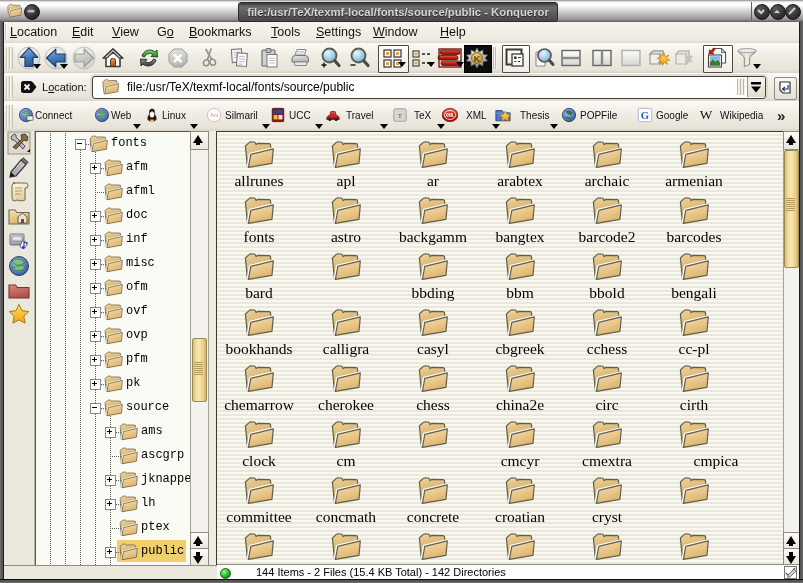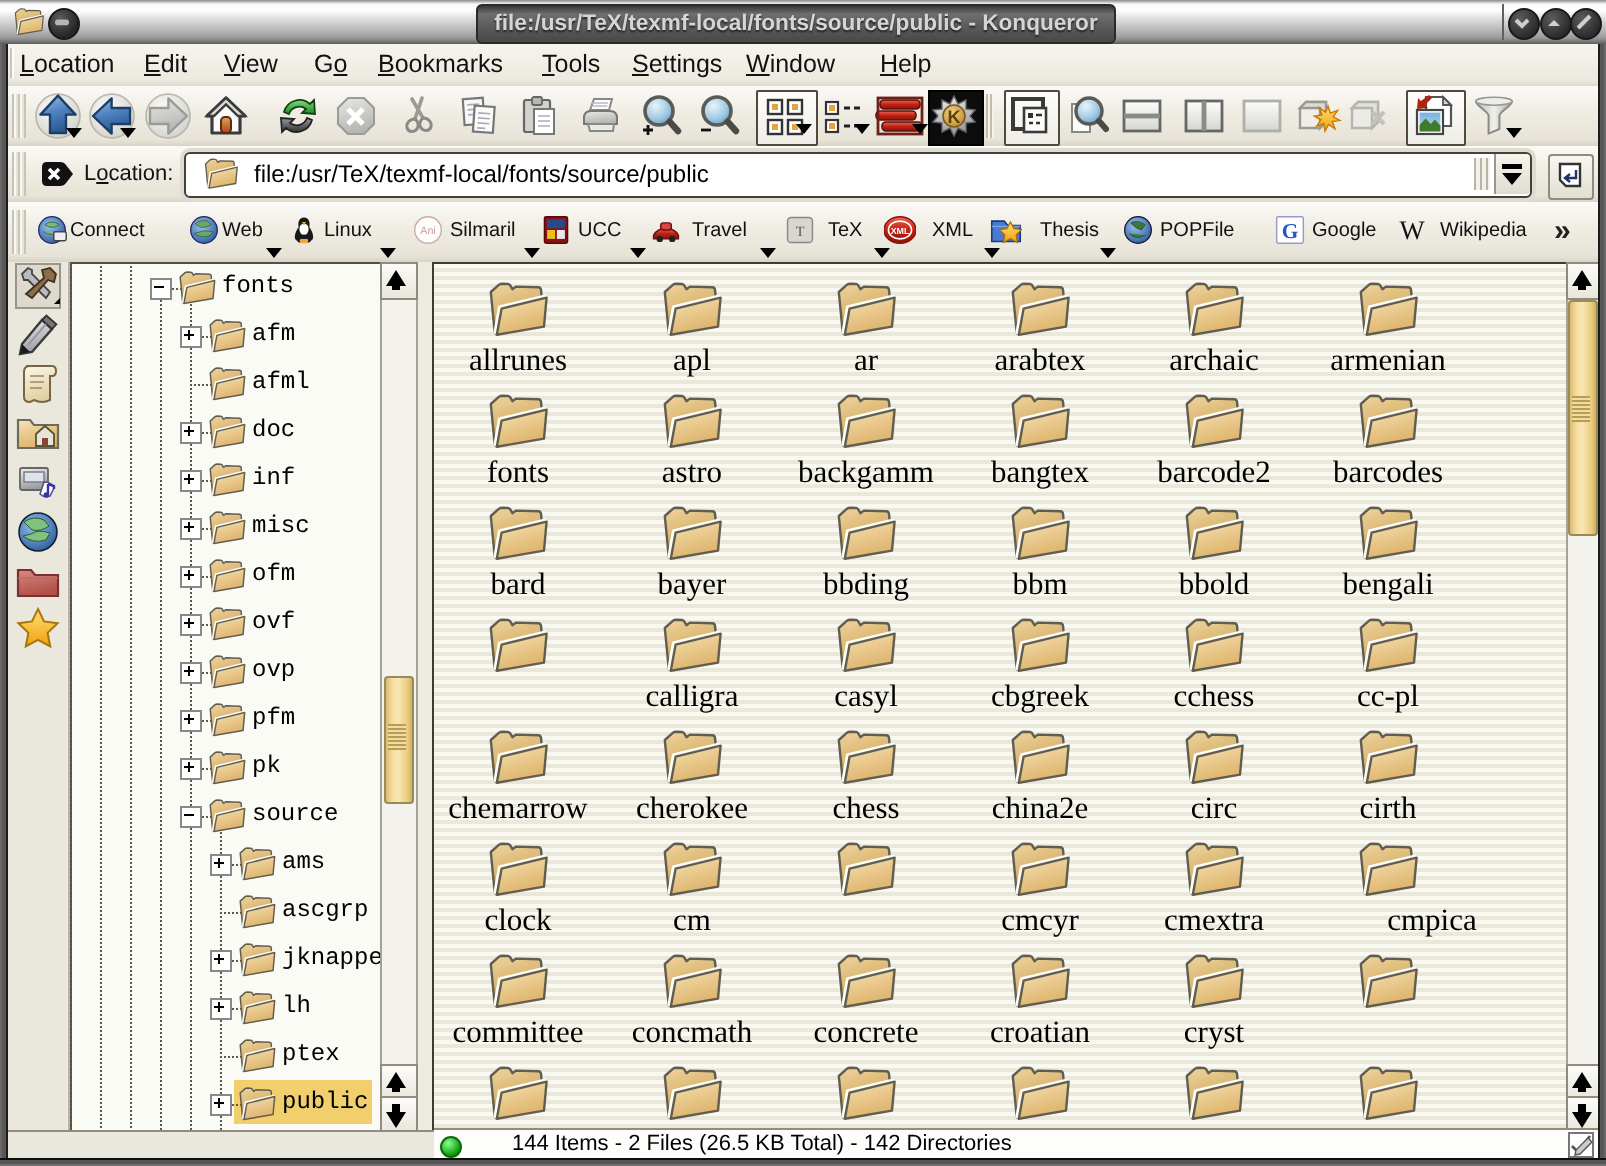--- a/index.html
+++ b/index.html
@@ -637,40 +637,40 @@
       <use href="#folder"></use>
     </svg>
 <div class="flabel" style="left:634px;top:228px">barcodes</div>
 <svg class="abs" style="left:242px;top:251px" width="34" height="30" viewBox="0 0 34 30">
       <use href="#folder"></use>
     </svg>
 <div class="flabel" style="left:199px;top:284px">bard</div>
 <svg class="abs" style="left:329px;top:251px" width="34" height="30" viewBox="0 0 34 30">
       <use href="#folder"></use>
     </svg>
-<div class="flabel" style="left:286px;top:284px">bayer</div>
 <svg class="abs" style="left:416px;top:251px" width="34" height="30" viewBox="0 0 34 30">
       <use href="#folder"></use>
     </svg>
 <div class="flabel" style="left:373px;top:284px">bbding</div>
 <svg class="abs" style="left:503px;top:251px" width="34" height="30" viewBox="0 0 34 30">
       <use href="#folder"></use>
     </svg>
 <div class="flabel" style="left:460px;top:284px">bbm</div>
 <svg class="abs" style="left:590px;top:251px" width="34" height="30" viewBox="0 0 34 30">
       <use href="#folder"></use>
     </svg>
 <div class="flabel" style="left:547px;top:284px">bbold</div>
 <svg class="abs" style="left:677px;top:251px" width="34" height="30" viewBox="0 0 34 30">
       <use href="#folder"></use>
     </svg>
 <div class="flabel" style="left:634px;top:284px">bengali</div>
 <svg class="abs" style="left:242px;top:307px" width="34" height="30" viewBox="0 0 34 30">
       <use href="#folder"></use>
     </svg>
+<div class="flabel" style="left:199px;top:340px">bookhands</div>
 <svg class="abs" style="left:329px;top:307px" width="34" height="30" viewBox="0 0 34 30">
       <use href="#folder"></use>
     </svg>
 <div class="flabel" style="left:286px;top:340px">calligra</div>
 <svg class="abs" style="left:416px;top:307px" width="34" height="30" viewBox="0 0 34 30">
       <use href="#folder"></use>
     </svg>
 <div class="flabel" style="left:373px;top:340px">casyl</div>
 <svg class="abs" style="left:503px;top:307px" width="34" height="30" viewBox="0 0 34 30">
       <use href="#folder"></use>
@@ -780,21 +780,21 @@
 <div class="ridge" style="left:786px;top:198px;width:9px;height:13px"></div>
 <div class="sbtn" style="left:783px;top:532px;width:16px;height:16px"></div>
 <div class="arrow-u" style="left:786px;top:536px"></div>
     <div class="astem" style="left:789px;top:542px"></div>
 <div class="sbtn" style="left:783px;top:548px;width:16px;height:17px"></div>
 <div class="arrow-d" style="left:786px;top:556px"></div>
     <div class="astem" style="left:789px;top:552px"></div>
 <div class="abs" id="statusl"></div>
 <div class="abs" id="status">
       <div class="led"></div>
-      <span style="position:absolute;left:39px;top:1px">144 Items - 2 Files (26.5 KB Total) - 142 Directories</span>
+      <span style="position:absolute;left:39px;top:1px">144 Items - 2 Files (15.4 KB Total) - 142 Directories</span>
     </div>
 <svg class="abs" style="left:784px;top:566px" width="13" height="13" viewBox="0 0 13 13">
       <rect x="0.5" y="0.5" width="12" height="12" fill="#fff" stroke="#777" stroke-width="1"></rect>
       <path d="M2 7 l3 3 6 -8" stroke="#556" stroke-width="1.4" fill="none"></path>
       <path d="M10 3 l2 2 -6 6 -2.5 .5 .5 -2.5 Z" fill="#ccc" stroke="#555" stroke-width="0.7"></path>
     </svg>
 <div class="abs" id="bl"></div>
     <div class="abs" id="br"></div>
     <div class="abs" id="bb"></div>
 <svg width="0" height="0" style="position:absolute">

